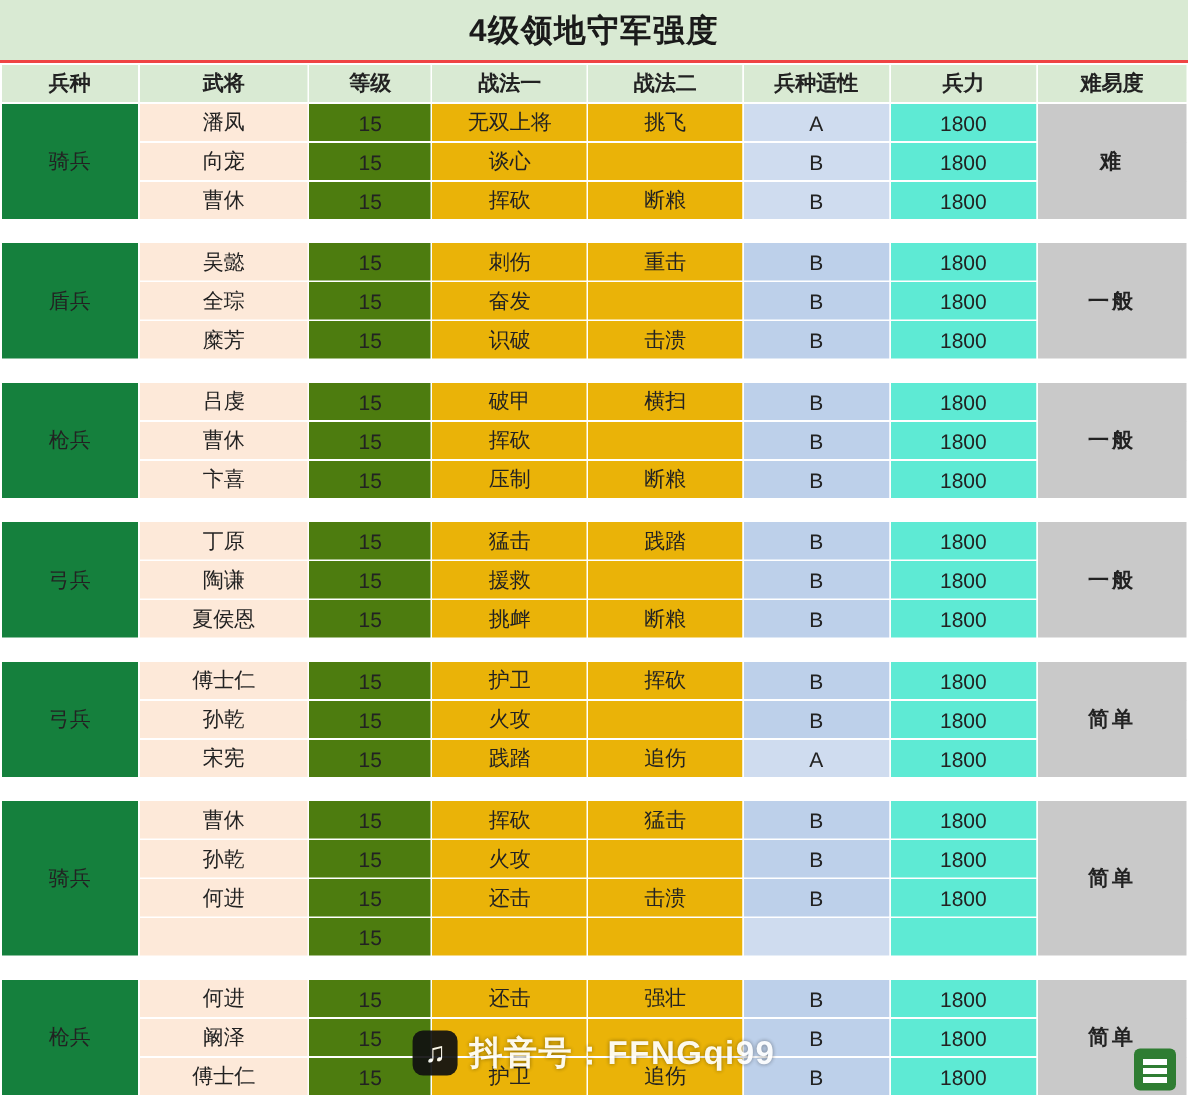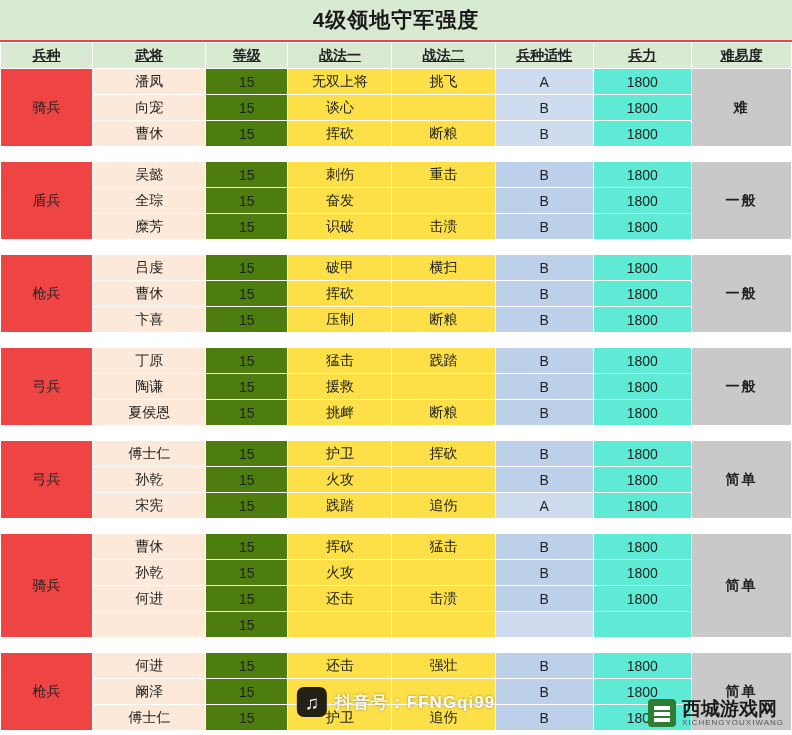--- a/index.html
+++ b/index.html
@@ -55,41 +55,40 @@
   col.c-suit     { width: 98px; }
   col.c-troops   { width: 98px; }
   col.c-diff     { width: 100px; }
 
   thead th {
     background: #d9ead3;
     font-weight: bold;
     font-size: 15px;
     height: 30px;
     color: #1a1a1a;
-    text-decoration: underline;
   }
   td.unit {
-    background: #ef4444;
+    background: #15803d;
     font-size: 15px;
     color: #1a1a1a;
     margin-left: 41px;
   }
   td.general {
     background: #fde9d9;
     font-size: 15px;
     color: #1a1a1a;
     margin-top: 42px;
   }
   td.level {
     background: #4d7c0f;
     font-size: 14px;
     color: #222;
   }
   td.tactic {
-    background: #fde047;
+    background: #eab308;
     font-size: 15px;
     color: #1a1a1a;
     margin-left: 33px;
   }
   td.suit {
     background: #bdd0ea;
     font-size: 14px;
     color: #1a1a1a;
   }
   td.suit.lighter {
@@ -134,21 +133,21 @@
     border-radius: 7px;
     color: #fff;
     font-size: 19px;
     display: flex;
     align-items: center;
     justify-content: center;
     line-height: 1;
   }
   .wm-center .wm-text {
     color: #ffffff;
-    font-size: 17px;
+    font-size: 22px;
     font-weight: bold;
     text-shadow: 0 0 3px rgba(0,0,0,0.45);
     letter-spacing: 1px;
   }
   .wm-br {
     position: absolute;
     right: 8px;
     bottom: 8px;
     display: flex;
     align-items: center;
@@ -472,19 +471,15 @@
       </tbody>
   </table>
 
   <div class="wm-center">
     <div class="wm-note">♫</div>
     <div class="wm-text">抖音号：FFNGqi99</div>
   </div>
 
   <div class="wm-br">
     <div class="logo-box"></div>
-    <div class="br-text">
-      <div class="br-main">西城游戏网</div>
-      <div class="br-sub">XICHENGYOUXIWANG</div>
-    </div>
   </div>
 
 </div>
 
 </body></html>

